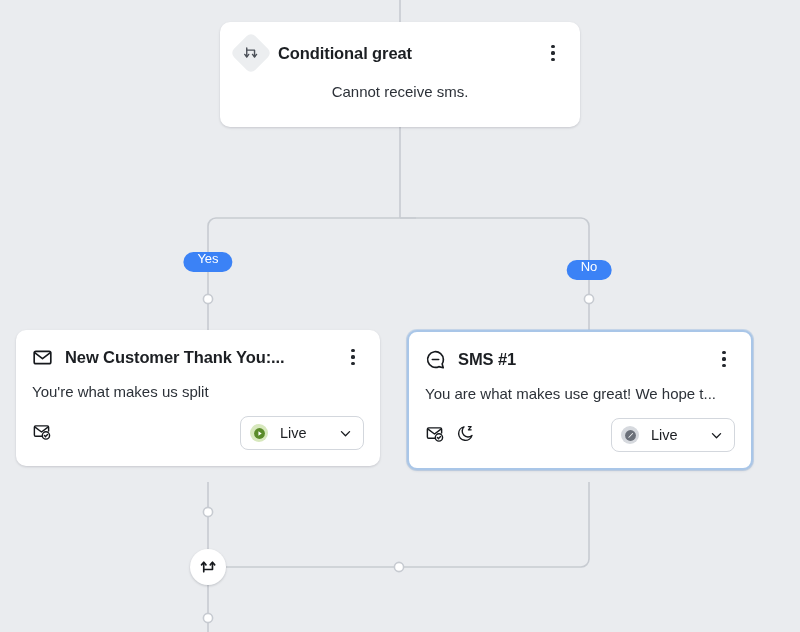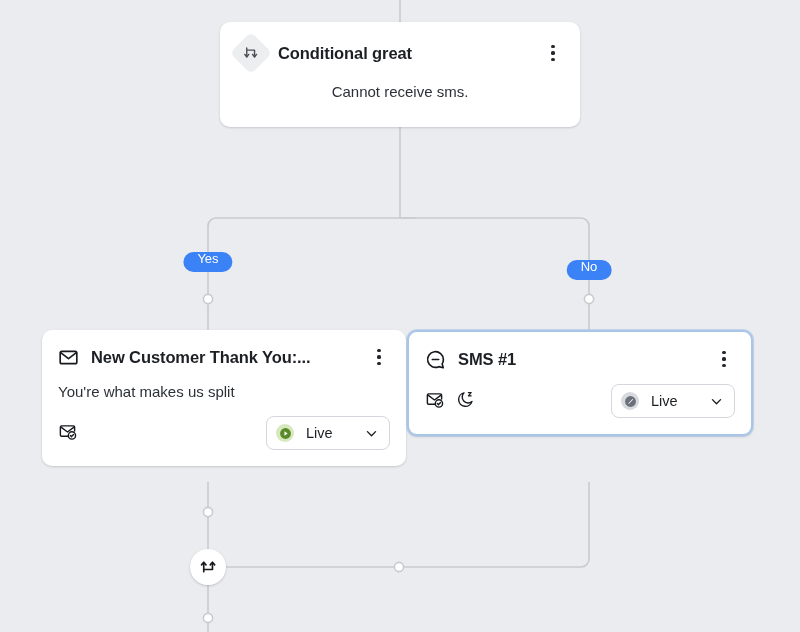--- a/index.html
+++ b/index.html
@@ -235,21 +235,21 @@
     <div class="node-body" style="padding-bottom:25px;text-align:center;">Cannot receive sms.</div>
   </div>
 
   <div class="branch-pill" style="left:208px; top:262px;">
     <span>Yes</span>
   </div>
   <div class="branch-pill" style="left:589px; top:270px;">
     <span>No</span>
   </div>
 
-  <div class="node" style="left:42px; top:330px; width:364px;">
+  <div class="node" style="left:16px; top:330px; width:364px;">
     <div class="node-head">
       <span class="head-icon">
         <svg width="21" height="21" viewBox="0 0 24 24" fill="none" stroke="#16191d" stroke-width="1.9" stroke-linecap="round" stroke-linejoin="round">
           <rect x="2.5" y="5" width="19" height="14" rx="2"></rect>
           <path d="M3 6.5 L12 13.2 L21 6.5"></path>
         </svg>
       </span>
       <span class="node-title">New Customer Thank You:...</span>
       <span class="kebab">
         <i></i>
@@ -298,20 +298,21 @@
         </svg>
       </span>
       <span class="node-title">SMS #1</span>
       <span class="kebab">
         <i></i>
           <i></i>
           <i></i>
       </span>
     </div>
 
+    <div class="node-body">You are what makes use great! We hope t...</div>
 
     <div class="node-foot">
       <span class="foot-icons">
         <span>
           <svg width="19" height="19" viewBox="0 0 24 24" fill="none" stroke="#16191d" stroke-width="1.8" stroke-linecap="round" stroke-linejoin="round">
             <path d="M21 11.5 V6.5 a1.6,1.6 0 0 0 -1.6,-1.6 H4.6 A1.6,1.6 0 0 0 3,6.5 v10 a1.6,1.6 0 0 0 1.6,1.6 H13"></path>
             <path d="M3.4 6.2 L12 12.6 L20.6 6.2"></path>
             <circle cx="17.6" cy="17" r="4.6"></circle>
             <path d="M15.7 17.1 L17.1 18.5 L19.6 15.7"></path>
           </svg>

